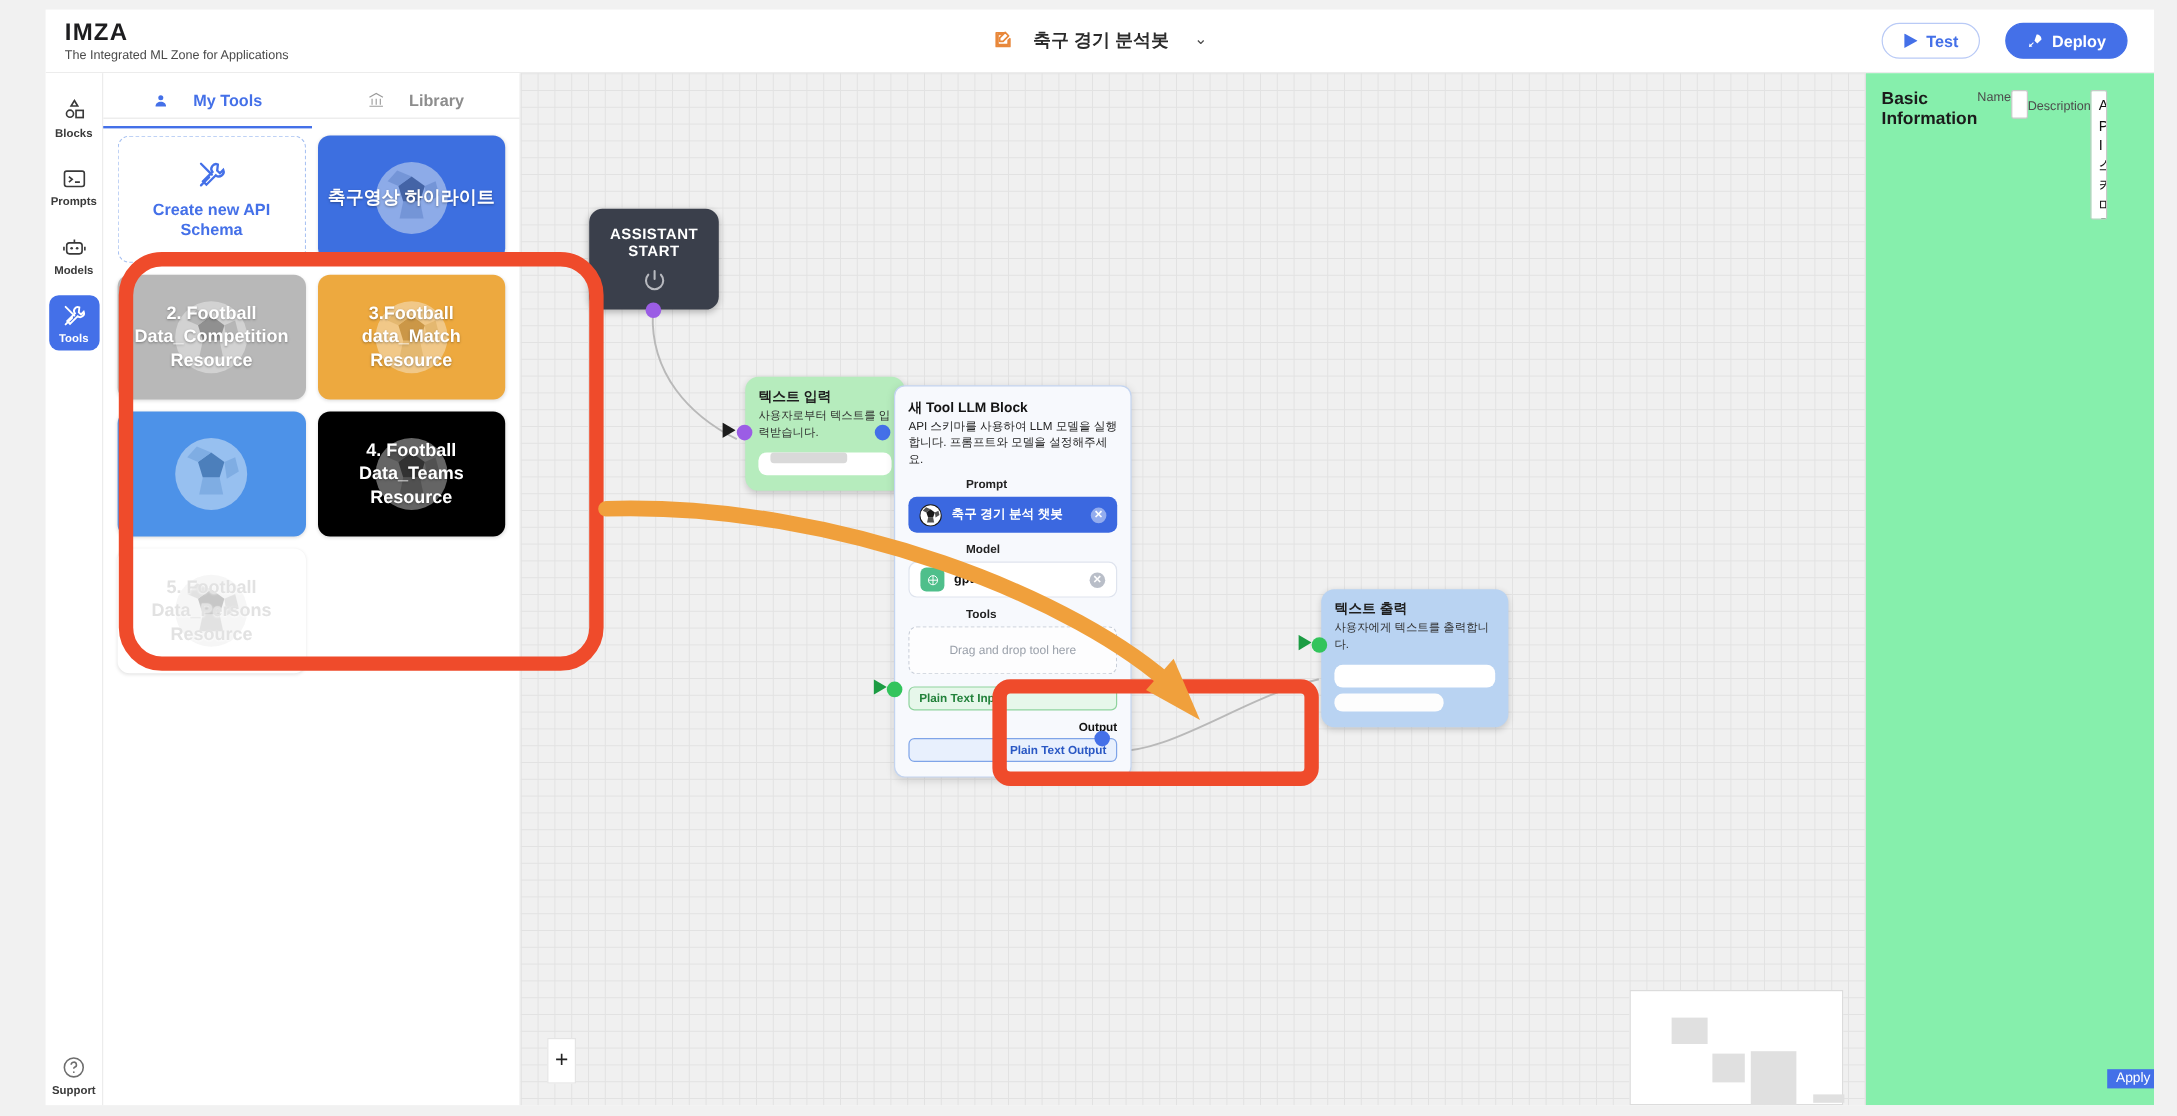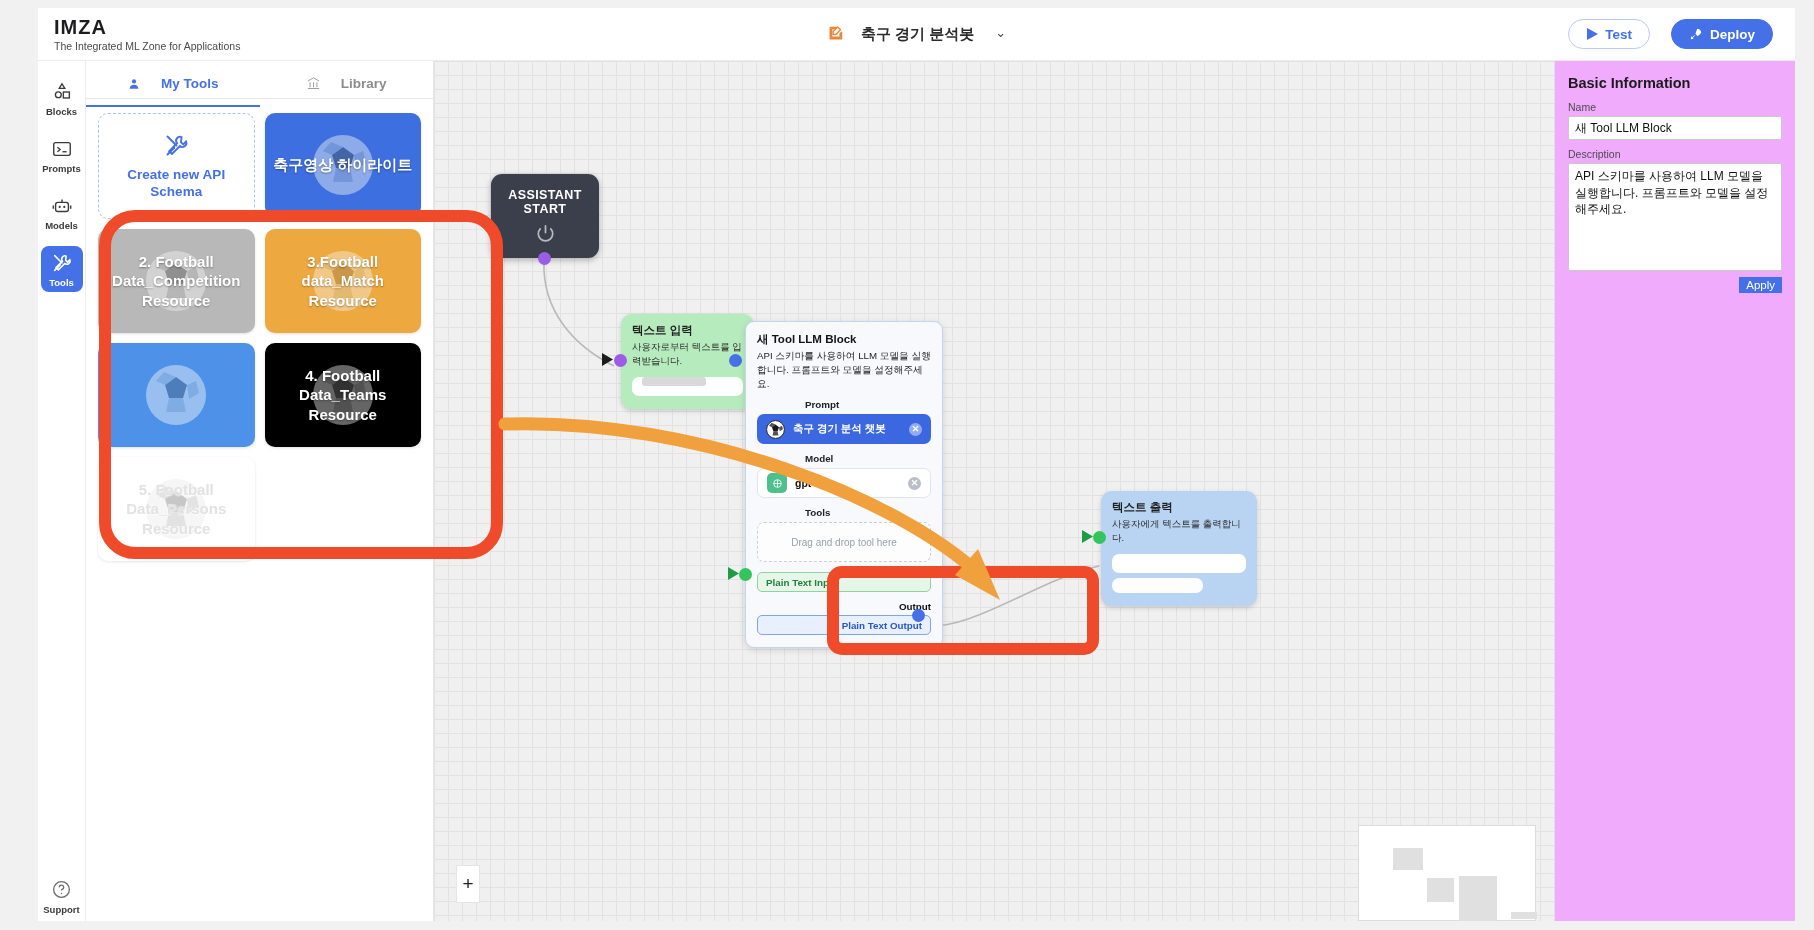--- a/index.html
+++ b/index.html
@@ -186,22 +186,22 @@
     font-size: 19px; color: #222; cursor: pointer;
   }
   .minimap {
     position: absolute; right: 18px; bottom: 0px; width: 178px; height: 96px;
     background: #fff; border: 1px solid #dcdcdc;
   }
   .mm { position: absolute; background: #e0e0e0; }
 
   
   .inspector {
-    width: 240px; min-width: 240px; background: #f0abfc;
-    padding: 14px 13px; display: flex; flex-direction: column;
+    width: 240px; min-width: 240px; background: #86efac;
+    padding: 14px 13px; display: flex; flex-direction: row;
   }
   .insp-title { font-size: 14.5px; font-weight: bold; color: #1b1b1b; margin-bottom: 10px; }
   .insp-lbl { font-size: 10.5px; color: #4c4c4c; margin-bottom: 3px; }
   .insp-input {
     width: 100%; height: 24px; border: 1px solid #c9c9c9; border-radius: 2px;
     padding: 0 6px; font-size: 12px; color: #111; background: #fff;
     font-family: "Liberation Sans", sans-serif;
   }
   .insp-ta {
     width: 100%; height: 108px; border: 1px solid #c9c9c9; border-radius: 2px;

